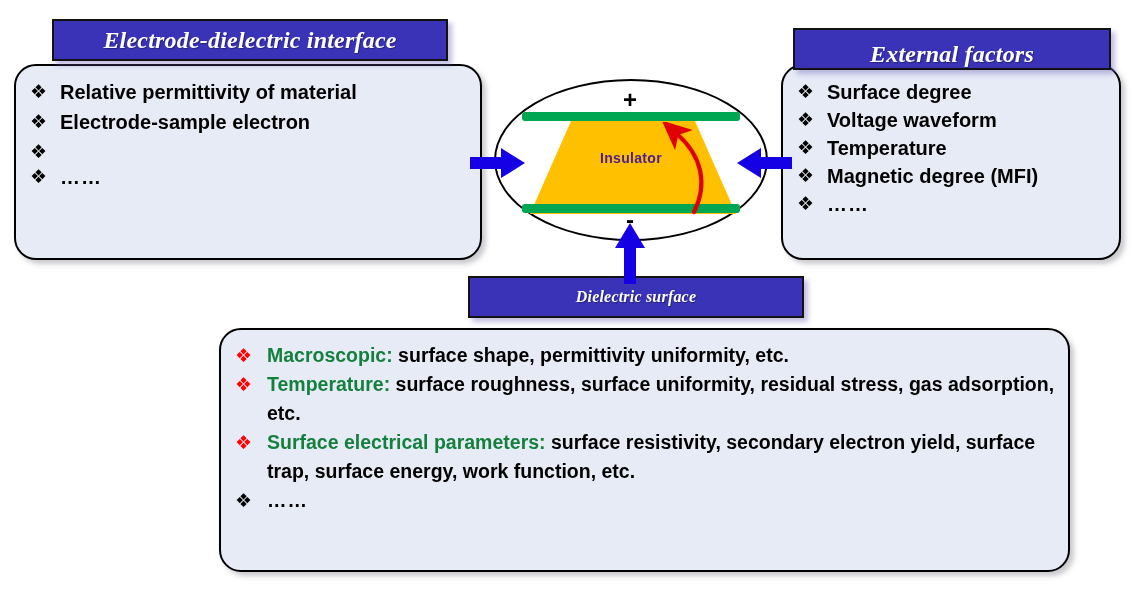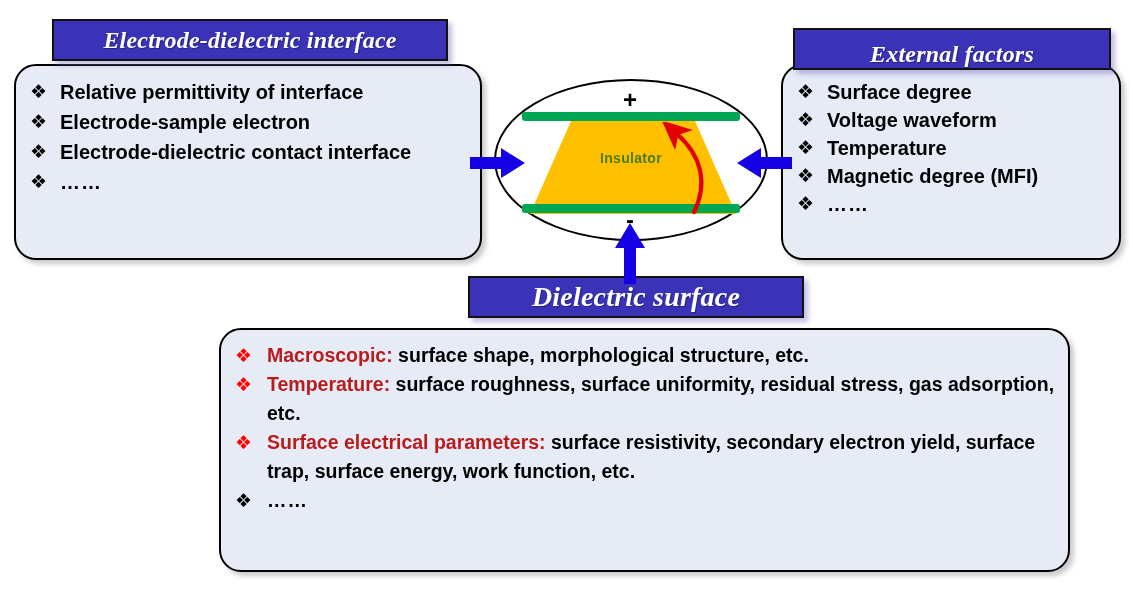--- a/index.html
+++ b/index.html
@@ -60,21 +60,21 @@
     font-weight:bold;
   }
   .bullet{
     flex:0 0 auto;
     font-family:"DejaVu Sans", sans-serif;
     line-height:1;
     color:#000000;
   }
   .bullet.red{color:#ff0000;}
   .btxt{flex:1 1 auto;}
-  .redlbl{color:#b91c1c;}
+  .redlbl{color:#15803d;}
 
   
   #ellipse{
     position:absolute;
     left:494px; top:79px;
     width:274px; height:162px;
     border:2.5px solid #000000;
     border-radius:50%;
     background:#ffffff;
     box-sizing:border-box;
@@ -94,21 +94,21 @@
     position:absolute;
     color:#000;
     font-weight:bold;
     font-family:"Liberation Sans", sans-serif;
     z-index:6;
     text-align:center;
   }
   #insulator-label{
     position:absolute;
     z-index:6;
-    color:#4d7c0f;
+    color:#4c1d95;
     font-weight:bold;
     font-size:14px;
     letter-spacing:.3px;
     white-space:nowrap;
   }
   #red-arrow{position:absolute;z-index:7;}
 
   
   .barrow{position:absolute;z-index:7;}
 </style>
@@ -118,29 +118,28 @@
 <div id="canvas">
 
   <div class="banner" style="left:52px; top:19px; width:396px; height:42px;">
     <span style="font-size:24px;">Electrode-dielectric interface</span>
   </div>
 
   <div class="panel" style="left:14px; top:64px; width:468px; height:196px;">
     <ul class="bl" style="padding:12px 10px 0 14px;">
       <li style="font-size:20px;line-height:28px;margin-bottom:2px;">
         <span class="bullet" style="font-size:19px;width:30px;padding-top:4px;">❖</span>
-        <span class="btxt">Relative permittivity of interface</span>
+        <span class="btxt">Relative permittivity of material</span>
       </li>
       <li style="font-size:20px;line-height:28px;margin-bottom:2px;">
         <span class="bullet" style="font-size:19px;width:30px;padding-top:4px;">❖</span>
         <span class="btxt">Electrode-sample electron</span>
       </li>
       <li style="font-size:20px;line-height:28px;margin-bottom:2px;">
         <span class="bullet" style="font-size:19px;width:30px;padding-top:4px;">❖</span>
-        <span class="btxt" style="max-width:392px;">Electrode-dielectric contact interface</span>
       </li>
       <li style="font-size:20px;line-height:28px;">
         <span class="bullet" style="font-size:19px;width:30px;padding-top:4px;">❖</span>
         <span class="btxt" style="letter-spacing:1px;">……</span>
       </li>
     </ul>
   </div>
 
   <div class="banner" style="left:793px; top:28px; width:318px; height:42px;align-items:flex-end;">
     <span style="font-size:24px;">External factors</span>
@@ -200,29 +199,29 @@
 
   <svg class="barrow" style="left:736px; top:147px;" width="56" height="32" viewBox="0 0 56 32">
     <path d="M56,10 L25,10 L25,1 L1,16 L25,31 L25,22 L56,22 Z" fill="#1500e6"></path>
   </svg>
 
   <svg class="barrow" style="left:614px; top:222px;" width="32" height="62" viewBox="0 0 32 62">
     <path d="M10,62 L10,26 L1,26 L16,1 L31,26 L22,26 L22,62 Z" fill="#1500e6"></path>
   </svg>
 
   <div class="banner" style="left:468px; top:276px; width:336px; height:42px;">
-    <span style="font-size:28px;">Dielectric surface</span>
+    <span style="font-size:16px;">Dielectric surface</span>
   </div>
 
   <div class="panel" style="left:219px; top:328px; width:851px; height:244px;">
     <ul class="bl" style="padding:11px 12px 0 14px;">
       <li style="font-size:19.5px;line-height:29px;">
         <span class="bullet red" style="font-size:19px;width:32px;padding-top:5px;">❖</span>
         <span class="btxt">
-          <span class="redlbl">Macroscopic:</span><span> surface shape, morphological structure, etc.</span>
+          <span class="redlbl">Macroscopic:</span><span> surface shape, permittivity uniformity, etc.</span>
         </span>
       </li>
       <li style="font-size:19.5px;line-height:29px;">
         <span class="bullet red" style="font-size:19px;width:32px;padding-top:5px;">❖</span>
         <span class="btxt" style="max-width:790px;">
           <span class="redlbl">Temperature:</span><span>  surface roughness, surface uniformity, residual stress, gas adsorption, etc.</span>
         </span>
       </li>
       <li style="font-size:19.5px;line-height:29px;">
         <span class="bullet red" style="font-size:19px;width:32px;padding-top:5px;">❖</span>

